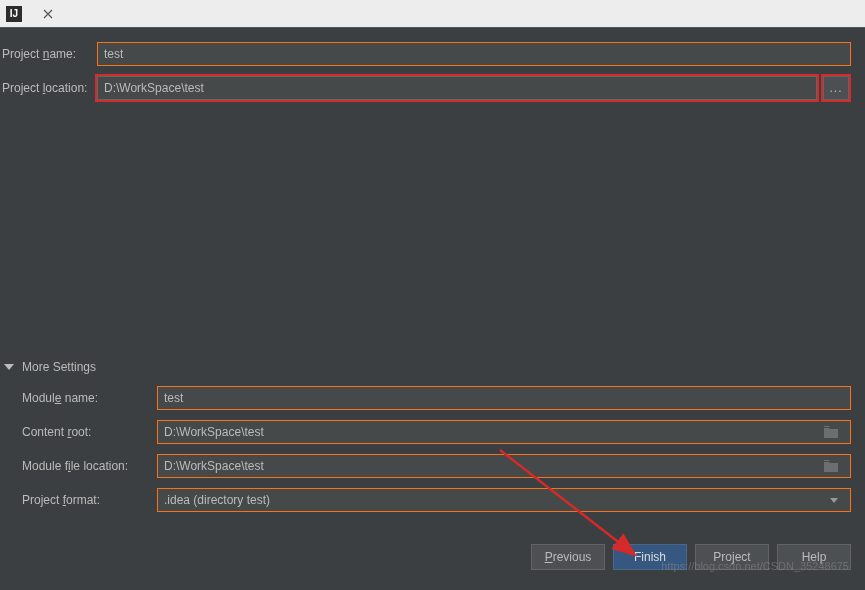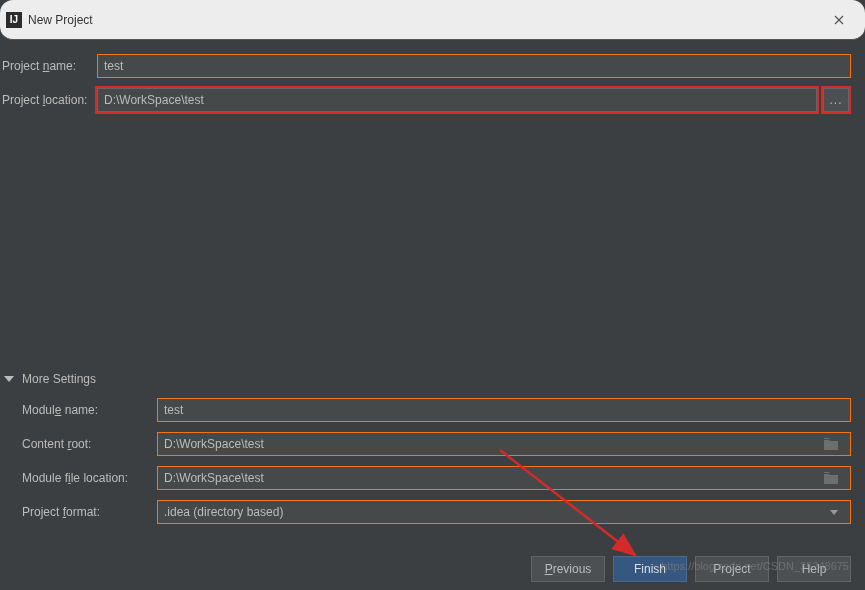--- a/index.html
+++ b/index.html
@@ -6,28 +6,27 @@
     body {
       font-family: "Segoe UI", Arial, sans-serif;
       background: #3c3f41;
       color: #bbbbbb;
       font-size: 12px;
       width: 865px;
       height: 590px;
       overflow: hidden;
     }
     .titlebar {
-      height: 40px;
+      height: 28px;
       background: #ededed;
       display: flex;
       align-items: center;
       padding: 0 6px;
       border-bottom: 1px solid #555;
       color: #333;
-      border-radius: 13px;
     }
     .titlebar-icon {
       width: 16px; height: 16px;
       background: #2c2c2c;
       color: #fff;
       display: inline-flex;
       align-items: center;
       justify-content: center;
       font-weight: bold;
       font-size: 10px;
@@ -171,21 +170,20 @@
     .input-with-icon {
       display: flex;
       align-items: center;
     }
   </style>
 </head>
 <body>
 
 <div class="titlebar">
   <span class="titlebar-icon">IJ</span>
-  <span class="titlebar-title">New Project</span>
   <div class="titlebar-close">
     <svg width="10" height="10" viewBox="0 0 10 10">
         <path d="M1 1 L9 9 M9 1 L1 9" stroke="#555" stroke-width="1.2"></path>
       </svg>
   </div>
 </div>
 
 <div class="content">
 
   <div class="row">
@@ -235,21 +233,21 @@
           <svg width="14" height="12" viewBox="0 0 14 12">
               <path d="M0 2 L5 2 L6 3 L14 3 L14 12 L0 12 Z M0 0 L5 0 L6 1 L0 1 Z" fill="#888"></path>
             </svg>
         </span>
       </div>
     </div>
 
     <div class="row">
       <div class="label label-wide">Project <span class="underline">f</span>ormat:</div>
       <div class="input input-with-icon">
-        <span style="flex:1">.idea (directory based)</span>
+        <span style="flex:1">.idea (directory test)</span>
         <div class="dropdown-arrow"></div>
       </div>
     </div>
 
   </div>
 </div>
 
 <svg class="arrow-annotation" viewBox="0 0 180 130">
   <defs>
     <marker id="arrowhead" markerWidth="10" markerHeight="8" refX="9" refY="4" orient="auto">

